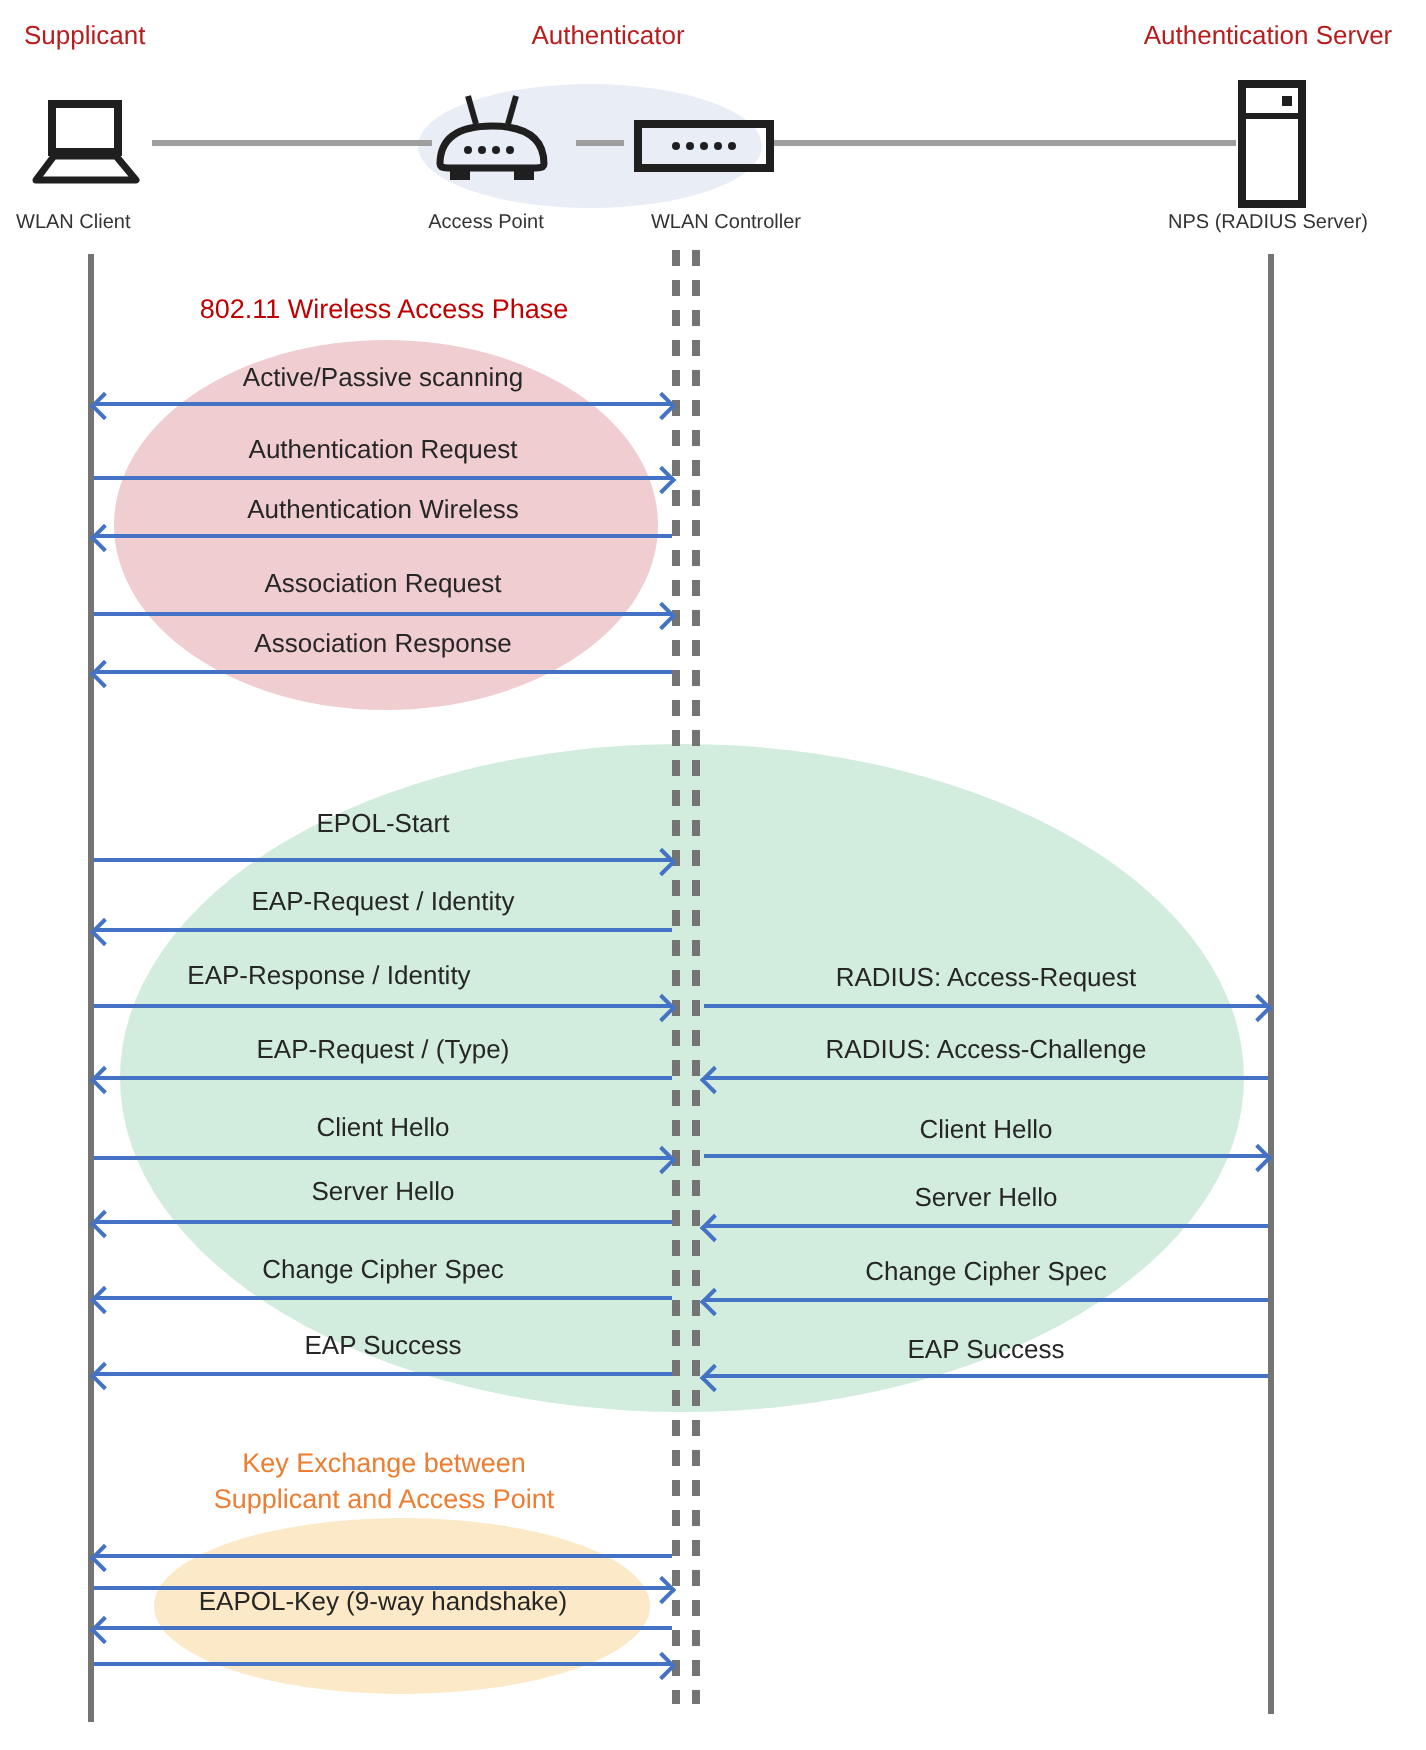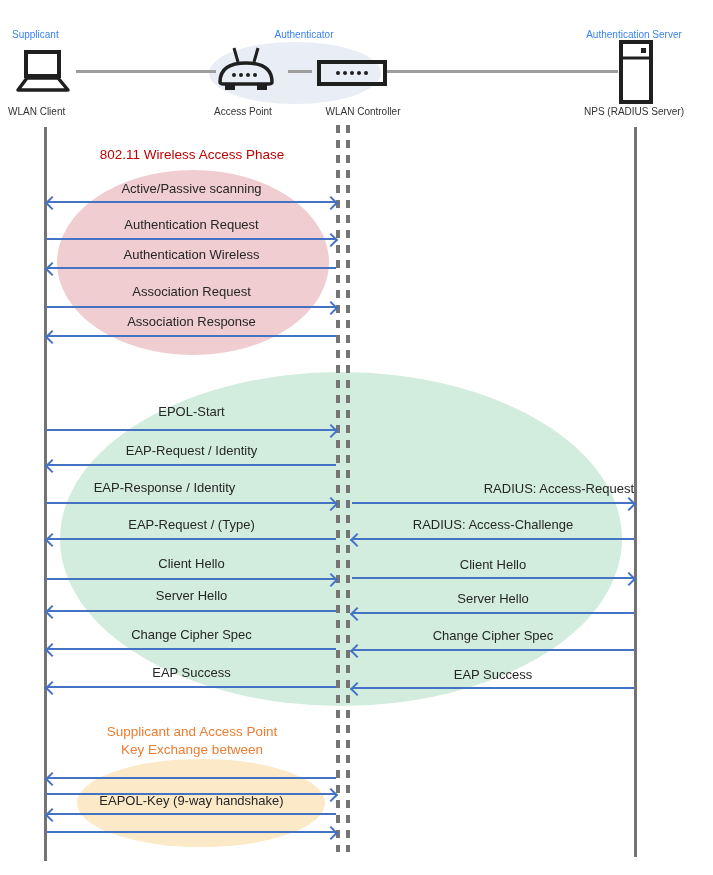--- a/index.html
+++ b/index.html
@@ -15,21 +15,21 @@
   #ellipse-phase3{left:77px;top:759px;width:248px;height:88px;background:var(--p3fill,#FCE9C7);}
   
   .lifeline{position:absolute;width:3px;background:var(--lifeline,#747474);z-index:2;}
   #lifeline-left{left:44px;top:127px;height:734px;}
   #lifeline-right{left:634px;top:127px;height:730px;}
   .dashline{position:absolute;width:4px;top:125px;height:727px;z-index:2;
     background:repeating-linear-gradient(to bottom,var(--lifeline,#747474) 0 8px,transparent 8px 15px);}
   #dashline-1{left:336px;}
   #dashline-2{left:346px;}
   
-  .role-label{position:absolute;top:29px;font-size:10px;color:#3b82f6;z-index:3;}
+  .role-label{position:absolute;top:10px;font-size:13px;color:#b91c1c;z-index:3;}
   .device-label{position:absolute;top:106px;font-size:10px;color:#333;z-index:3;}
   .centered{text-align:center;}
   .conn{position:absolute;top:70px;height:3px;background:var(--connector,#9E9E9E);z-index:2;}
   .icon{position:absolute;z-index:3;}
   
   .phase-title{position:absolute;left:47px;width:290px;text-align:center;font-size:13.5px;z-index:4;}
   #phase1-title{top:147px;color:var(--p1title,#C00000);}
   #phase2-title{top:377px;color:var(--p2title,#2FAE6F);}
   #phase3-title{top:723px;color:var(--p3title,#ED7D31);line-height:18px;}
   
@@ -102,22 +102,22 @@
   <div class="device-label centered" style="left:313px;width:100px;">WLAN Controller</div>
   <div class="device-label centered" style="left:534px;width:200px;">NPS (RADIUS Server)</div>
 
   <div class="lifeline" id="lifeline-left"></div>
   <div class="dashline" id="dashline-1"></div>
   <div class="dashline" id="dashline-2"></div>
   <div class="lifeline" id="lifeline-right"></div>
 
   <div class="phase-title" id="phase1-title">802.11 Wireless Access Phase</div>
   <div class="phase-title" id="phase3-title">
+    <div>Key Exchange between</div>
     <div>Supplicant and Access Point</div>
-    <div>Key Exchange between</div>
   </div>
 
   <div id="messages">
       <div class="msg-label" style="left: 47px; width: 289px; top: 181px; text-align: center;">Active/Passive scanning</div>
       <div class="msg-arrow" style="left: 47px; width: 289px; top: 201px;">
         <span class="head head-right"></span>
         <span class="head head-left"></span>
       </div>
       <div class="msg-label" style="left: 47px; width: 289px; top: 217px;">Authentication Request</div>
       <div class="msg-arrow" style="left: 47px; width: 289px; top: 238px;">
@@ -140,21 +140,21 @@
         <span class="head head-right"></span>
       </div>
       <div class="msg-label" style="left: 47px; width: 289px; top: 443px;">EAP-Request / Identity</div>
       <div class="msg-arrow" style="left: 47px; width: 289px; top: 464px;">
         <span class="head head-left"></span>
       </div>
       <div class="msg-label" style="left: 47px; width: 235px; top: 480px;">EAP-Response / Identity</div>
       <div class="msg-arrow" style="left: 47px; width: 289px; top: 502px;">
         <span class="head head-right"></span>
       </div>
-      <div class="msg-label" style="left: 352px; width: 282px; top: 481px; text-align: right;">RADIUS: Access-Request</div>
+      <div class="msg-label" style="left: 352px; width: 282px; top: 481px;">RADIUS: Access-Request</div>
       <div class="msg-arrow" style="left: 352px; width: 282px; top: 502px;">
         <span class="head head-right"></span>
       </div>
       <div class="msg-label" style="left: 47px; width: 289px; top: 517px; text-align: center;">EAP-Request / (Type)</div>
       <div class="msg-arrow" style="left: 47px; width: 289px; top: 538px;">
         <span class="head head-left"></span>
       </div>
       <div class="msg-label" style="left: 352px; width: 282px; top: 517px;">RADIUS: Access-Challenge</div>
       <div class="msg-arrow" style="left: 352px; width: 282px; top: 538px;">
         <span class="head head-left"></span>

